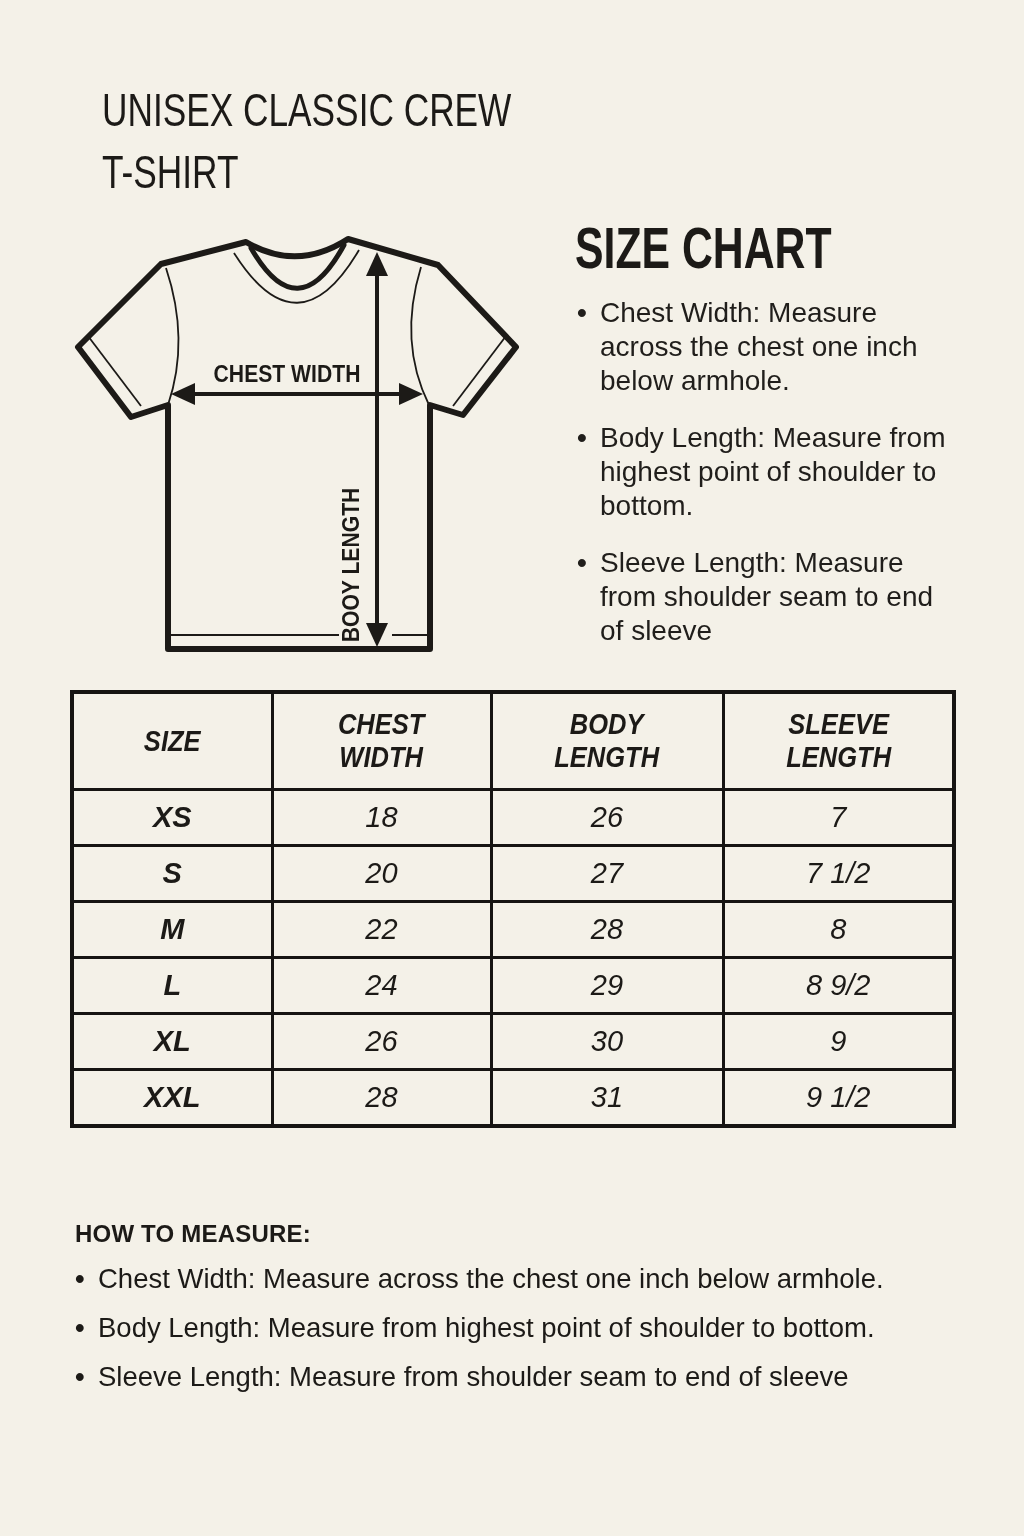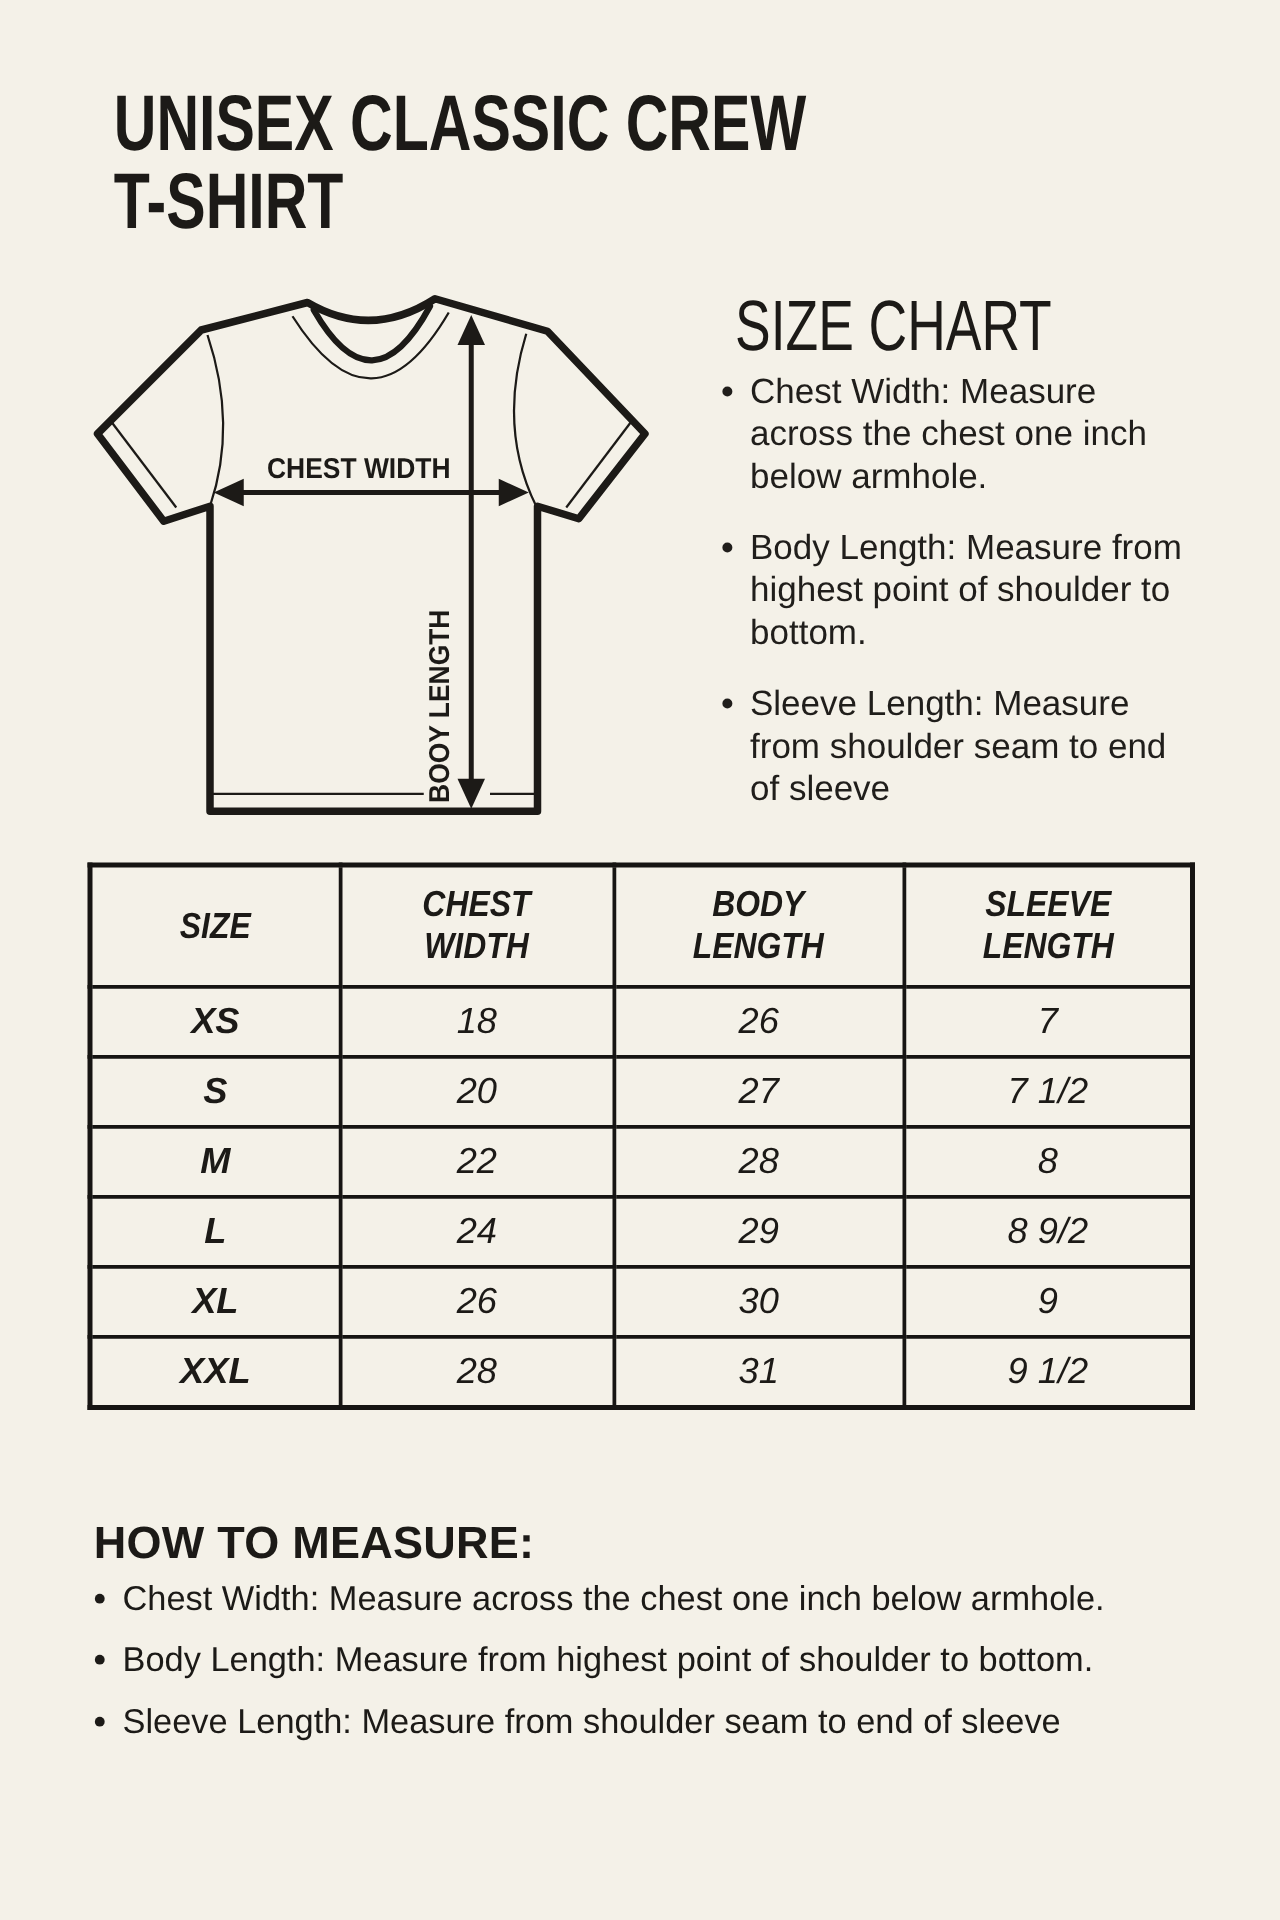--- a/index.html
+++ b/index.html
@@ -6,31 +6,31 @@
   .page{
     position:relative;
     width:1024px;height:1536px;
     background:#f4f1e8;
     font-family:"Liberation Sans", sans-serif;
     color:#1c1a17;
     overflow:hidden;
   }
   
   .title{
-    position:absolute;left:85px;top:62px;margin:6px;
-    font-size:63px;line-height:62px;font-weight:700;
+    position:absolute;left:85px;top:62px;margin:17px;
+    font-size:47px;line-height:62px;font-weight:400;
     white-space:pre-line;letter-spacing:0;
   }
   .cond-title{display:inline-block;transform:scaleX(.75);transform-origin:0 0;}
   
   .diagram{position:absolute;left:58px;top:222px;width:472px;height:448px;}
   
   .size-chart-heading{
-    position:absolute;left:575px;top:218px;margin:13px;
-    font-size:57px;line-height:60px;font-weight:400;
+    position:absolute;left:575px;top:218px;margin:0;
+    font-size:57px;line-height:60px;font-weight:700;
   }
   .cond-h2{display:inline-block;transform:scaleX(.75);transform-origin:0 50%;}
   .measure-bullets{
     position:absolute;left:577px;top:296px;width:392px;
     margin:0;padding:0;list-style:none;
     font-size:28px;line-height:34px;font-weight:400;color:#201e1b;
   }
   .measure-bullets li{
     margin:0 0 23px 0;padding-left:23px;max-width:352px;
   }
@@ -57,21 +57,21 @@
   .size-table th{
     height:94px;font-size:29px;line-height:33px;font-weight:700;
     white-space:pre-line;
   }
   .th-cond{display:inline-block;transform:scaleX(.88);}
   .size-table td{height:53px;font-size:29px;font-weight:400;}
   .size-table td.size-col{font-weight:700;}
   
   .howto-heading{
     position:absolute;left:75px;top:1218px;margin:0;
-    font-size:36px;line-height:32px;font-weight:700;letter-spacing:.2px;
+    font-size:24px;line-height:32px;font-weight:700;letter-spacing:.2px;
   }
   .howto-list{
     position:absolute;left:75px;top:1264px;width:900px;
     margin:0;padding:0;list-style:none;
     font-size:27.5px;line-height:30px;
   }
   .howto-list li{margin:0 0 19px 0;padding-left:23px;white-space:nowrap;}
   .howto-list li::before{
     content:"\2022";display:inline-block;width:23px;margin-left:-23px;font-weight:700;
   }

